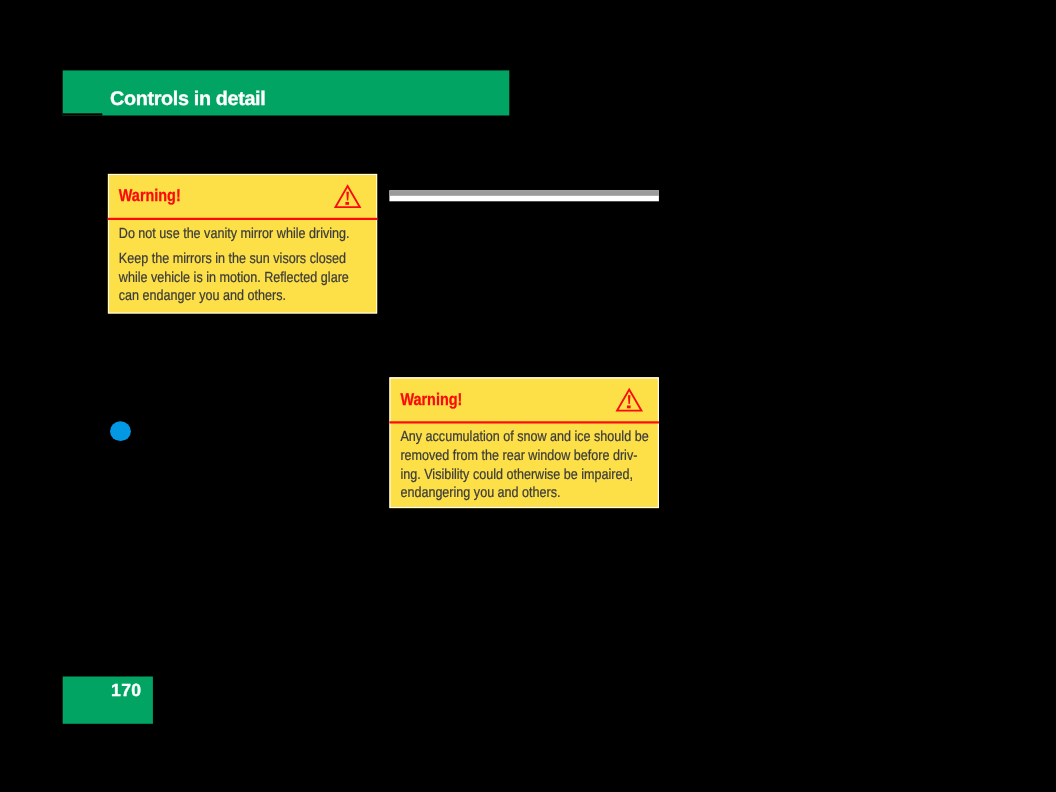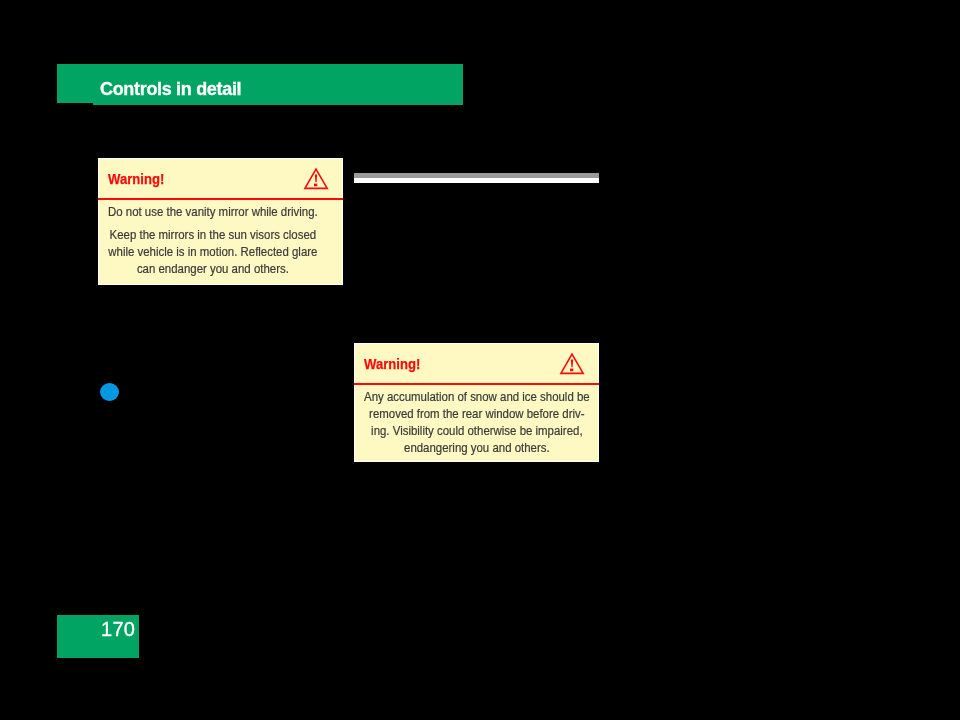--- a/index.html
+++ b/index.html
@@ -10,42 +10,42 @@
   .page{position:relative;width:889px;height:720px;overflow:hidden;}
 
   
   .chapter-bar{position:absolute;left:57px;top:64px;width:406px;height:41px;background:#01a463;}
   .chapter-bar .notch{position:absolute;left:0;bottom:0;width:36px;height:2px;background:#000;}
   .chapter-title{position:absolute;left:100px;top:80px;color:#ffffff;font-weight:bold;
        font-size:18px;line-height:18px;letter-spacing:-0.32px;white-space:nowrap;
        -webkit-text-stroke:0.3px #ffffff;will-change:opacity;}
 
   
-  .warn{position:absolute;background:#fef9c3;box-shadow:inset 0 0 0 1px #ffffff;text-align:center;}
+  .warn{position:absolute;background:#fde047;box-shadow:inset 0 0 0 1px #ffffff;}
   .warn .rule{position:absolute;left:0;right:0;height:2px;background:#fa0a0a;}
   .warn .lbl{position:absolute;color:#fa0a0a;font-weight:bold;font-size:15.5px;
        line-height:15.5px;transform:scaleX(.845);transform-origin:0 0;white-space:nowrap;
        -webkit-text-stroke:0.25px #fa0a0a;will-change:opacity;}
   .warn .tri{position:absolute;}
   .warn .body{position:absolute;color:#3b3b3b;font-size:13.3px;line-height:17.1px;
        transform:scaleX(.86);transform-origin:0 0;white-space:nowrap;
        -webkit-text-stroke:0.22px #3b3b3b;will-change:opacity;}
   .warn .body p{margin:0;}
   .warn .body p + p{margin-top:6px;}
 
   
   .greybar{position:absolute;left:354px;top:173px;width:245px;height:10px;background:#ffffff;}
   .greybar .top{height:5px;background:#9b9b9b;}
 
   .bluedot{position:absolute;left:100px;top:383px;width:19px;height:18px;border-radius:50%;
        background:#0398e4;}
 
   .pagebox{position:absolute;left:57px;top:615px;width:82px;height:43px;background:#01a463;}
-  .pagebox .num{position:absolute;left:44px;top:5px;color:#ffffff;font-weight:normal;
-       font-size:20px;line-height:18px;letter-spacing:0.3px;
+  .pagebox .num{position:absolute;left:44px;top:5px;color:#ffffff;font-weight:bold;
+       font-size:16px;line-height:18px;letter-spacing:0.3px;
        -webkit-text-stroke:0.35px #ffffff;will-change:opacity;}
 
   .watermark{position:absolute;left:679px;top:691px;color:#999999;font-size:27px;
        line-height:27px;letter-spacing:0.19px;white-space:nowrap;
        -webkit-text-stroke:0.7px #999999;will-change:opacity;}
 </style>
 </head>
 <body>
 
 <div class="page">

